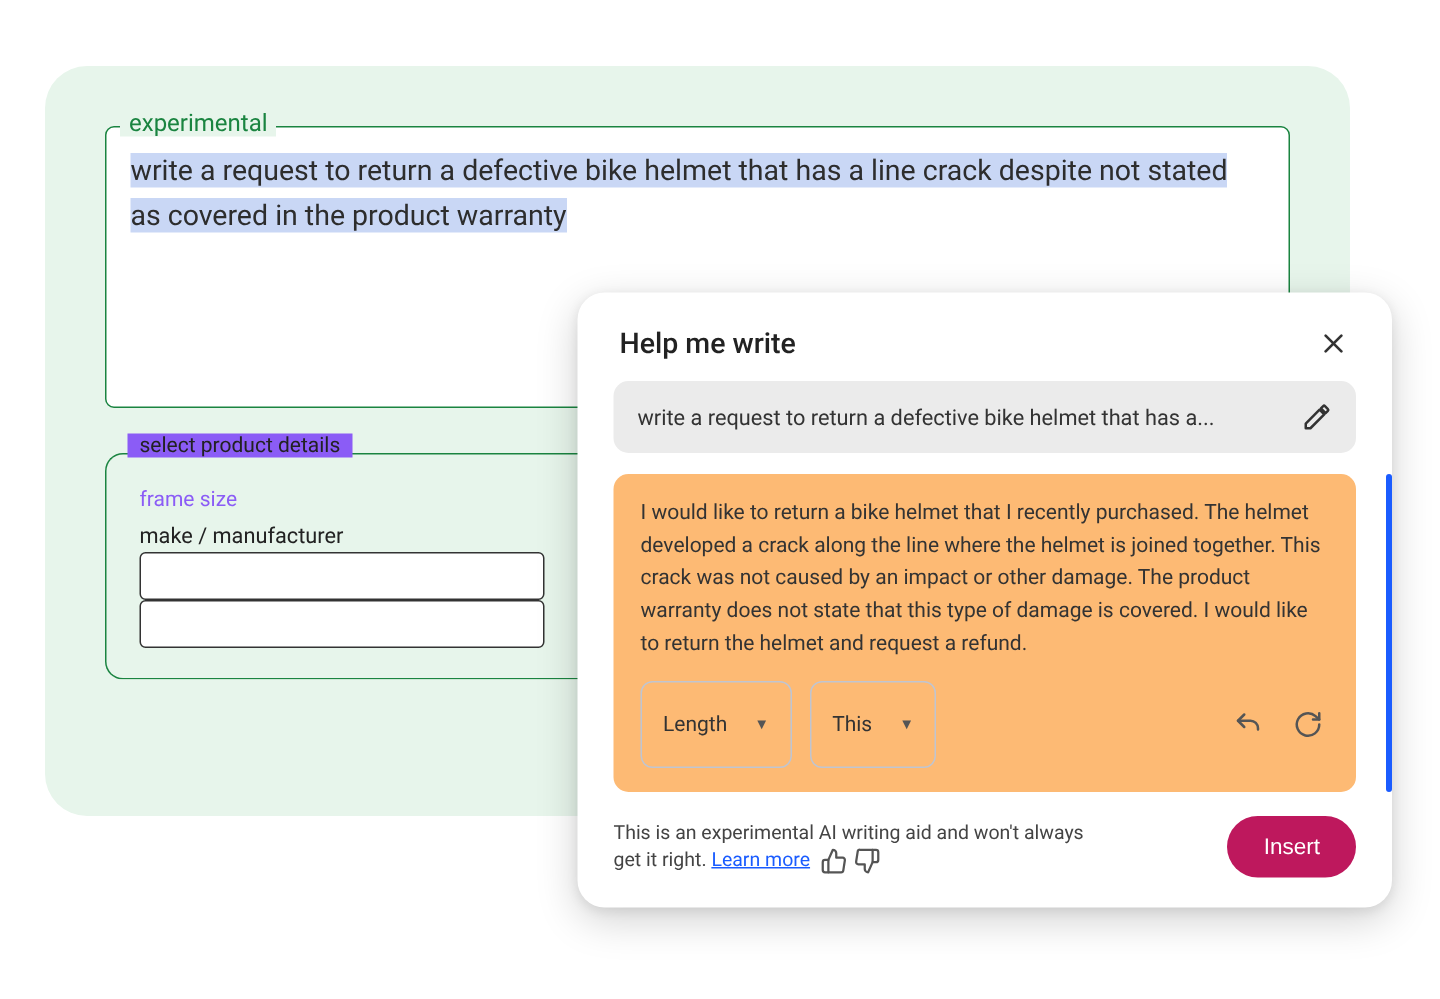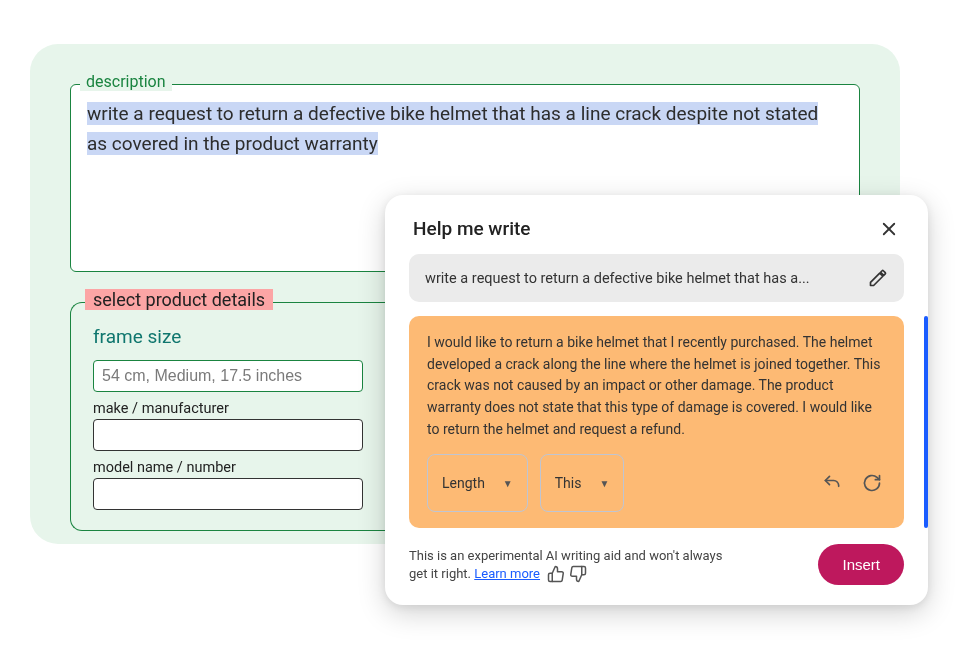--- a/index.html
+++ b/index.html
@@ -61,30 +61,30 @@
     border-top-left-radius: 12px;
     border-bottom-left-radius: 12px;
     border-right: none;
     padding: 18px 22px 20px 22px;
     width: 560px;
   }
   .details-legend {
     position: absolute;
     top: -14px;
     left: 14px;
-    background: #fca5a5;
+    background: #8b5cf6;
     padding: 0 8px;
-    font-size: 18px;
+    font-size: 14px;
     color: #222;
   }
   .details-sublabel-green {
-    color: #0f766e;
-    font-size: 19px;
+    color: #8b5cf6;
+    font-size: 14px;
     margin-top: 4px;
-    margin-bottom: 12px;
+    margin-bottom: 2px;
     display: block;
   }
   .details-sublabel {
     color: #222;
     font-size: 14.5px;
     margin-top: 8px;
     margin-bottom: 2px;
     display: block;
   }
   .details-input {
@@ -237,38 +237,36 @@
   }
 
   svg { display: block; }
 </style>
 </head>
 <body>
 
 <div class="bg-card">
 
   <div class="desc-group">
-    <div class="desc-label">description</div>
+    <div class="desc-label">experimental</div>
     <div class="desc-box">
       <div class="desc-text">
         <span>write a request to return a defective bike helmet that has a line crack despite not stated as covered in the product warranty</span>
       </div>
     </div>
   </div>
 
   <div class="details-group">
     <div class="details-legend">select product details</div>
 
     <label class="details-sublabel-green">frame size</label>
-    <input class="details-input" value="54 cm, Medium, 17.5 inches" style="">
 
     <label class="details-sublabel">make / manufacturer</label>
     <input class="details-input plain" value="" style="">
 
-    <label class="details-sublabel">model name / number</label>
     <input class="details-input plain" value="" style="">
   </div>
 </div>
 
 <div class="hmw-panel">
 
   <div class="hmw-header">
     <div class="hmw-title">Help me write</div>
     <div class="hmw-close">
       <svg width="18" height="18" viewBox="0 0 24 24" fill="none" stroke="currentColor" stroke-width="2.4" stroke-linecap="round">

